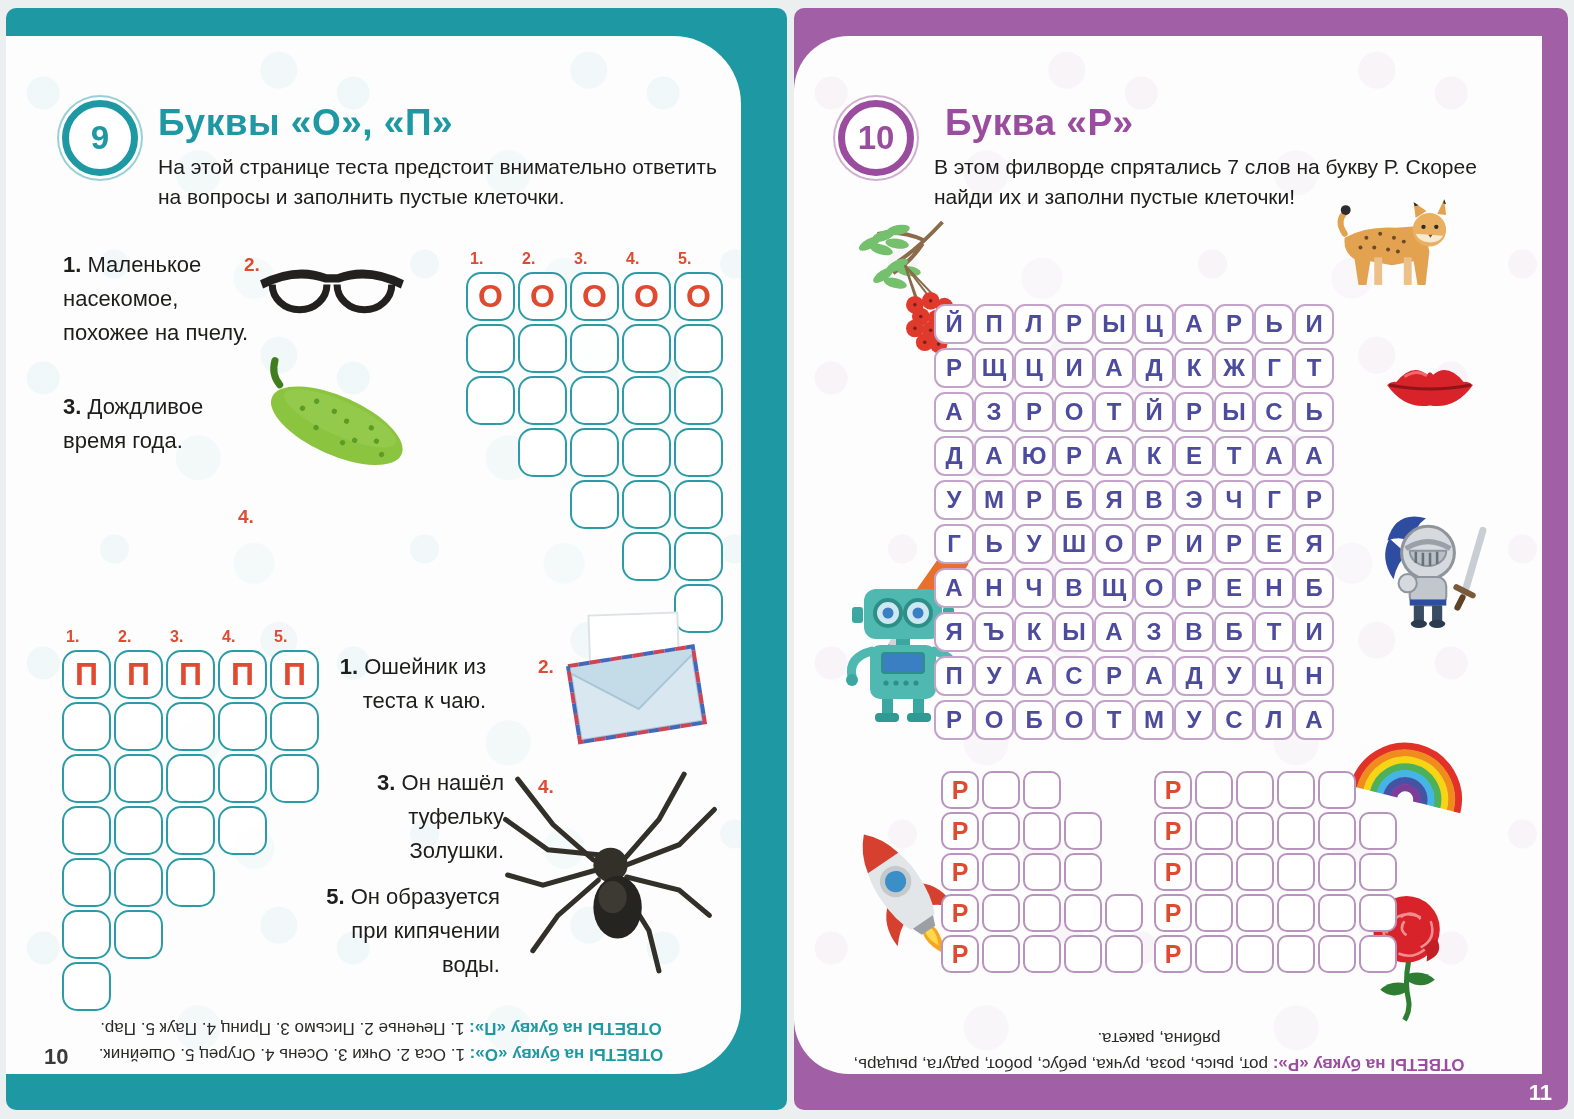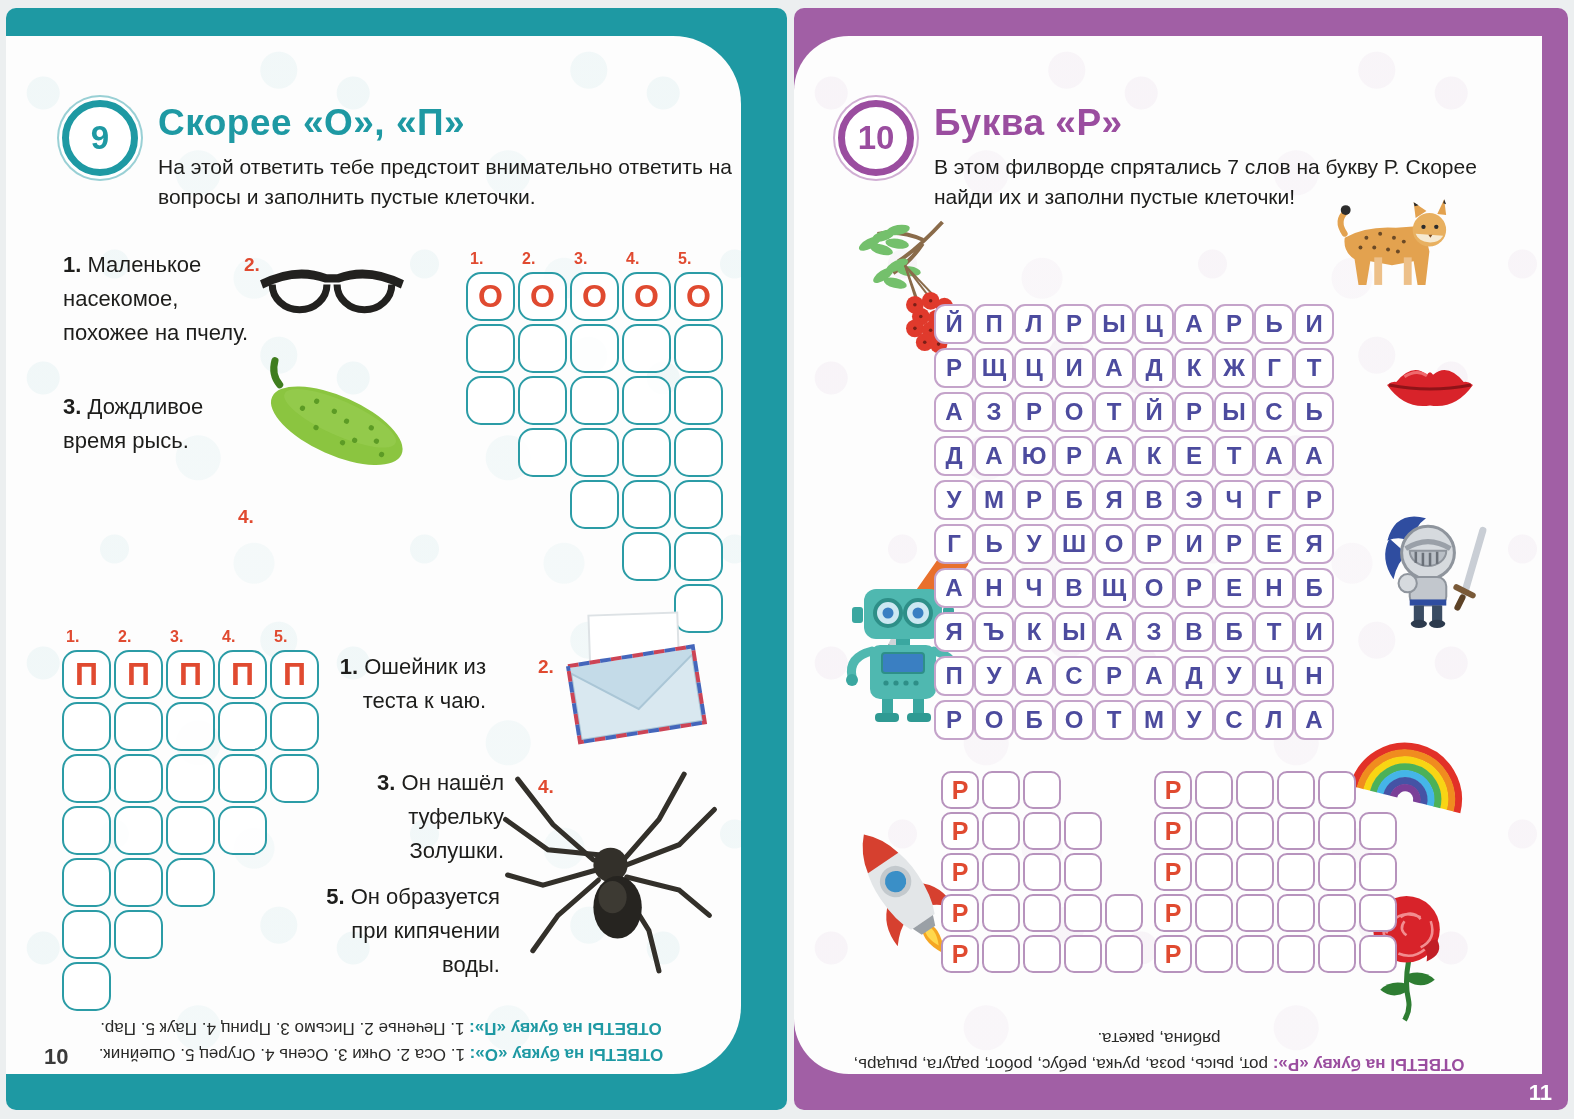--- a/index.html
+++ b/index.html
@@ -74,36 +74,36 @@
   .pagenum-left{color:#3a3a3a;}
   .pagenum-right{color:#fff;margin-left:48px;}
 </style>
 </head>
 <body>
 
 <div class="page page-left">
   <div class="panel panel-left pattern-teal">
 
     <div class="badge badge-teal" style="left:56px;top:64px;">9</div>
-    <div class="title title-teal" style="left:152px;top:66px;">Скорее «О», «П»</div>
-    <div class="subtitle" style="left:152px;top:116px;">На этой ответить тебе предстоит внимательно ответить на вопросы и заполнить пустые клеточки.</div>
+    <div class="title title-teal" style="left:152px;top:66px;">Буквы «О», «П»</div>
+    <div class="subtitle" style="left:152px;top:116px;">На этой странице теста предстоит внимательно ответить на вопросы и заполнить пустые клеточки.</div>
 
     <div class="clue" style="left:57px;top:212px;width:190px;">
       <b>1.</b>
       <span>Маленькое насекомое, похожее на пчелу.</span>
     </div>
     <div class="rednum" style="left:238px;top:218px;">2.</div>
     <svg class="img" style="left:250px;top:216px;" width="152" height="76" viewBox="0 0 150 75">
       <path d="M4 28 Q40 10 70 22 L80 22 Q110 10 146 28 L143 36 Q112 20 82 30 L68 30 Q38 20 7 36 Z" fill="#22211f"></path>
       <path d="M16 32 a27 25 0 0 0 54 0" fill="none" stroke="#22211f" stroke-width="7"></path>
       <path d="M80 32 a27 25 0 0 0 54 0" fill="none" stroke="#22211f" stroke-width="7"></path>
     </svg>
     <div class="clue" style="left:57px;top:354px;width:190px;">
       <b>3.</b>
-      <span>Дождливое время рысь.</span>
+      <span>Дождливое время года.</span>
     </div>
     <div class="rednum" style="left:232px;top:470px;">4.</div>
     <svg class="img" style="left:242px;top:315px;" width="172" height="148" viewBox="0 0 170 145">
       <g transform="rotate(24 85 72)">
         <path d="M20 58 q-12 -6 -14 -20" stroke="#3f7d1e" stroke-width="7" fill="none" stroke-linecap="round"></path>
         <ellipse cx="88" cy="72" rx="70" ry="29" fill="#8bc540"></ellipse>
         <ellipse cx="88" cy="64" rx="60" ry="17" fill="#97cc50" opacity="0.7"></ellipse>
         <g fill="#5c9b25">
           <circle cx="50" cy="70" r="2.6"></circle>
             <circle cx="70" cy="82" r="2.6"></circle>
@@ -256,21 +256,21 @@
     </div>
 
     <div class="pagenum pagenum-left" style="left:38px;top:1008px;">10</div>
   </div>
 </div>
 
 <div class="page page-right">
   <div class="panel panel-right pattern-purple">
 
     <div class="badge badge-purple" style="left:44px;top:64px;">10</div>
-    <div class="title title-purple" style="left:140px;top:66px;">Буква «Р»</div>
+    <div class="title title-purple" style="left:151px;top:66px;">Буква «Р»</div>
     <div class="subtitle" style="left:140px;top:116px;">В этом филворде спрятались 7 слов на букву Р. Скорее найди их и заполни пустые клеточки!</div>
 
     <svg class="img" style="left:50px;top:178px;" width="128" height="148" viewBox="0 0 130 150">
       <path d="M100 8 Q75 35 55 48 M80 26 Q58 16 34 20 M80 30 Q68 48 50 60" stroke="#8a6b4a" stroke-width="4" fill="none"></path>
       <g fill="#74c06c">
         <ellipse cx="26" cy="30" rx="12" ry="5" transform="rotate(-28 26 30)"></ellipse>
           <ellipse cx="40" cy="22" rx="12" ry="5" transform="rotate(-18 40 22)"></ellipse>
         <ellipse cx="55" cy="16" rx="12" ry="5" transform="rotate(-10 55 16)"></ellipse>
           <ellipse cx="38" cy="36" rx="12" ry="5" transform="rotate(16 38 36)"></ellipse>
         <ellipse cx="54" cy="30" rx="12" ry="5" transform="rotate(8 54 30)"></ellipse>

